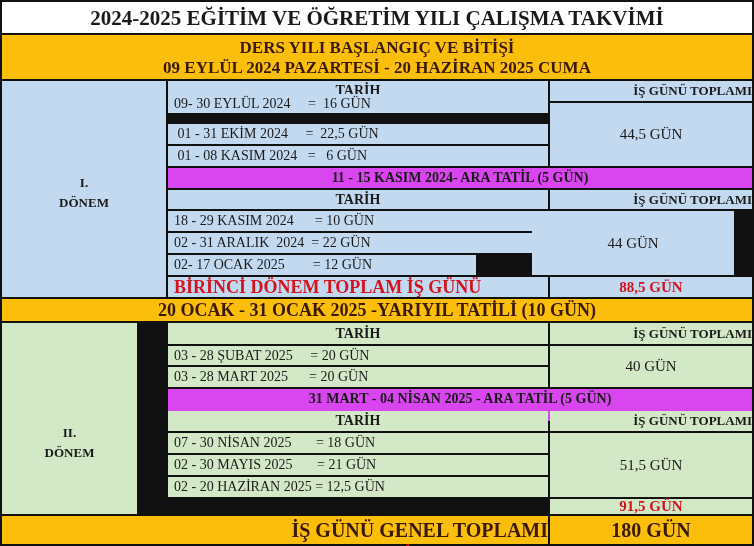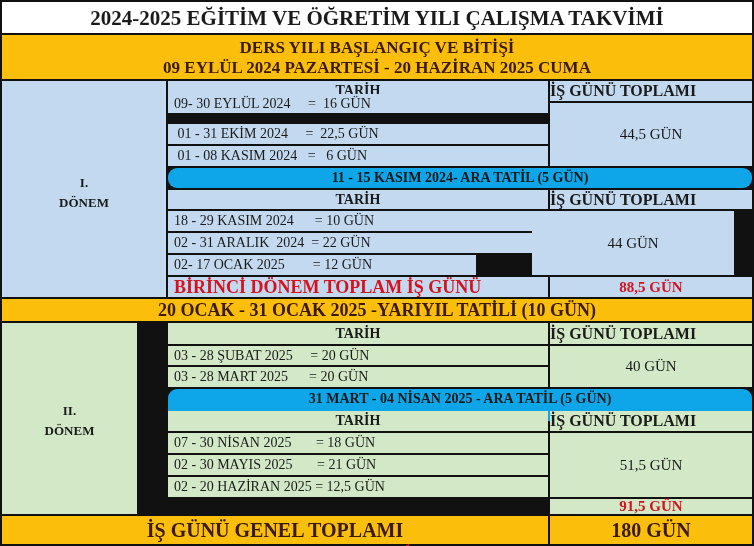--- a/index.html
+++ b/index.html
@@ -15,26 +15,26 @@
     line-height: 33px; color: #1a1a1a;
   }
   .banner {
     position: absolute; left: 2px; width: 750px; background: #fbbf0b;
     text-align: center; font-weight: bold; color: #3a1a05;
   }
   .b1 { top: 35px; height: 44px; font-size: 17px; line-height: 20px; padding-top: 3px; box-sizing: border-box; }
   .cell { position: absolute; box-sizing: border-box; }
   .blue { background: #c3d9f0; }
   .green { background: #d3e8c6; }
-  .cream { background: #0ea5e9; border-radius: 9px; }
+  .cream { background: #d946ef; }
   .term-label {
     font-weight: bold; font-size: 13px; text-align: center; line-height: 20px; color: #1a1a1a;
   }
   .hdr { font-weight: bold; text-align: center; font-size: 14px; color: #1a1a1a; }
-  .hdr-small { font-weight: bold; text-align: left; font-size: 16px; color: #1a1a1a; }
+  .hdr-small { font-weight: bold; text-align: right; font-size: 13px; color: #1a1a1a; }
   .row { font-size: 14px; padding-left: 6px; line-height: 19px; color: #1a1a1a; white-space: pre; }
   .sum { font-size: 15px; text-align: center; color: #1a1a1a; }
   .holiday { font-weight: bold; text-align: center; font-size: 14px; color: #1a1a1a; }
   .red { color: #d4131e; font-weight: bold; font-size: 18px; }
   .redc { color: #d4131e; font-weight: bold; font-size: 15px; text-align: center; }
   .orange-band {
     position: absolute; background: #fbbf0b; font-weight: bold; color: #3a1a05; text-align: center;
   }
 </style>
 </head>
@@ -70,21 +70,21 @@
   <div class="cell blue row" style="left:168px; top:211px; width:380px; height:20px;">18 - 29 KASIM 2024      = 10 GÜN</div>
   <div class="cell blue row" style="left:168px; top:233px; width:380px; height:20px;">02 - 31 ARALIK  2024  = 22 GÜN</div>
   <div class="cell blue row" style="left:168px; top:255px; width:308px; height:20px;">02- 17 OCAK 2025        = 12 GÜN</div>
   <div class="cell blue sum" style="left:532px; top:211px; width:202px; height:64px; line-height:64px;">44 GÜN</div>
 
   <div class="cell blue red" style="left:168px; top:277px; width:380px; height:20px; line-height:20px; padding-left:6px;">BİRİNCİ DÖNEM TOPLAM İŞ GÜNÜ</div>
   <div class="cell blue redc" style="left:550px; top:277px; width:202px; height:20px; line-height:20px;">88,5 GÜN</div>
 
   <div class="orange-band" style="left:2px; top:299px; width:750px; height:22px; line-height:22px; font-size:18px;">20 OCAK - 31 OCAK 2025 -YARIYIL TATİLİ (10 GÜN)</div>
 
-  <div class="cell green term-label" style="left:2px; top:323px; width:135px; height:191px; padding-top:78px;">
+  <div class="cell green term-label" style="left:2px; top:323px; width:135px; height:191px; padding-top:100px;">
     <div>II.</div>
     <div>DÖNEM</div>
   </div>
 
   <div class="cell green hdr" style="left:168px; top:323px; width:380px; height:21px; line-height:21px;">TARİH</div>
   <div class="cell green hdr-small" style="left:550px; top:323px; width:202px; height:21px; line-height:21px;">İŞ GÜNÜ TOPLAMI</div>
 
   <div class="cell green row" style="left:168px; top:346px; width:380px; height:19px;">03 - 28 ŞUBAT 2025     = 20 GÜN</div>
   <div class="cell green row" style="left:168px; top:367px; width:380px; height:20px;">03 - 28 MART 2025      = 20 GÜN</div>
   <div class="cell green sum" style="left:550px; top:346px; width:202px; height:41px; line-height:41px;">40 GÜN</div>
@@ -95,16 +95,16 @@
   <div class="cell green hdr-small" style="left:550px; top:411px; width:202px; height:20px; line-height:20px;">İŞ GÜNÜ TOPLAMI</div>
 
   <div class="cell green row" style="left:168px; top:433px; width:380px; height:20px;">07 - 30 NİSAN 2025       = 18 GÜN</div>
   <div class="cell green row" style="left:168px; top:455px; width:380px; height:20px;">02 - 30 MAYIS 2025       = 21 GÜN</div>
   <div class="cell green row" style="left:168px; top:477px; width:380px; height:20px;">02 - 20 HAZİRAN 2025 = 12,5 GÜN</div>
   <div class="cell green sum" style="left:550px; top:433px; width:202px; height:64px; line-height:64px;">51,5 GÜN</div>
 
   <div class="cell green red" style="left:168px; top:493px; width:380px; height:15px; line-height:15px; padding-left:6px;margin-top:36px;">İKİNCİ DÖNEM TOPLAM İŞ GÜNÜ</div>
   <div class="cell green redc" style="left:550px; top:499px; width:202px; height:15px; line-height:15px;">91,5 GÜN</div>
 
-  <div class="orange-band" style="left:2px; top:516px; width:546px; height:28px; line-height:28px; font-size:20px;">İŞ GÜNÜ GENEL TOPLAMI</div>
+  <div class="orange-band" style="left:2px; top:516px; width:546px; height:28px; line-height:28px; font-size:20px;text-align:right;">İŞ GÜNÜ GENEL TOPLAMI</div>
   <div class="orange-band" style="left:550px; top:516px; width:202px; height:28px; line-height:28px; font-size:20px;">180 GÜN</div>
 
 </div>
 
 </body></html>

